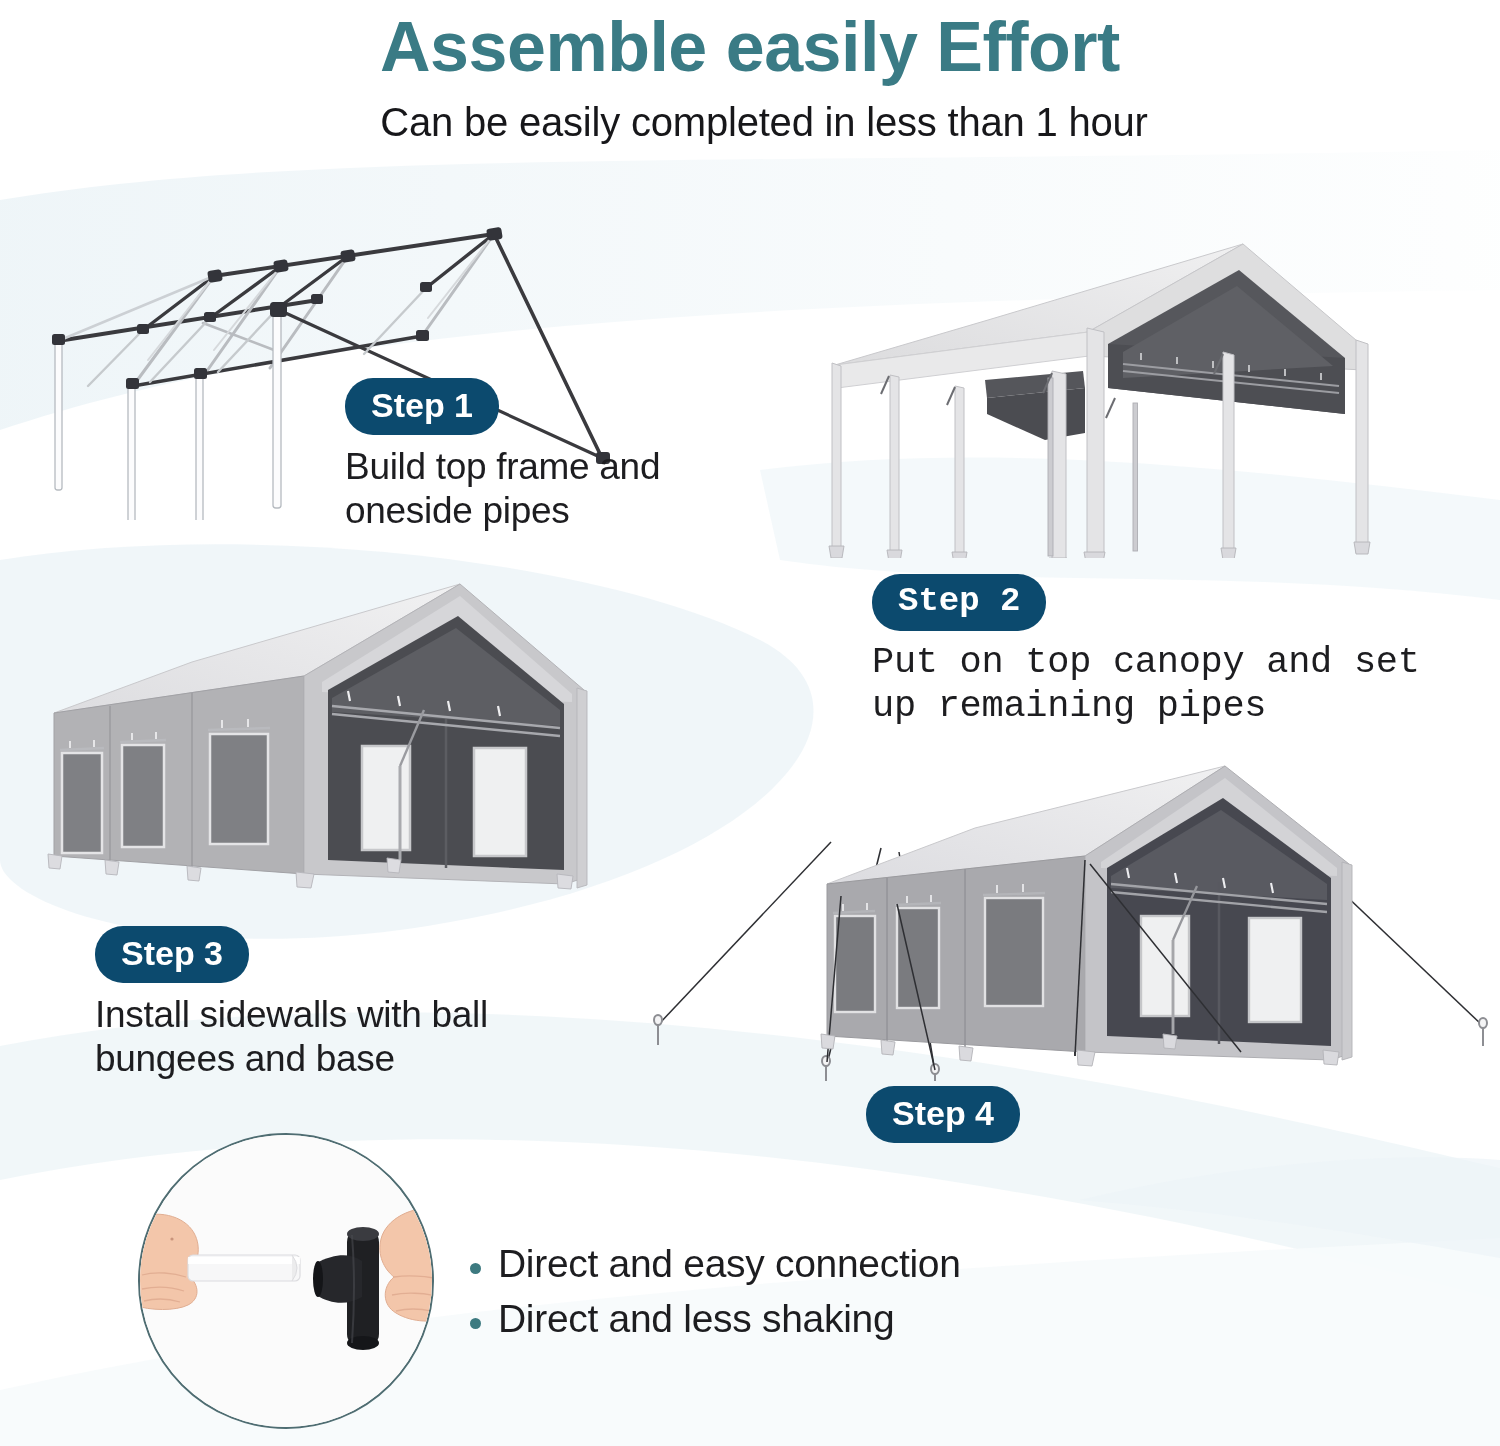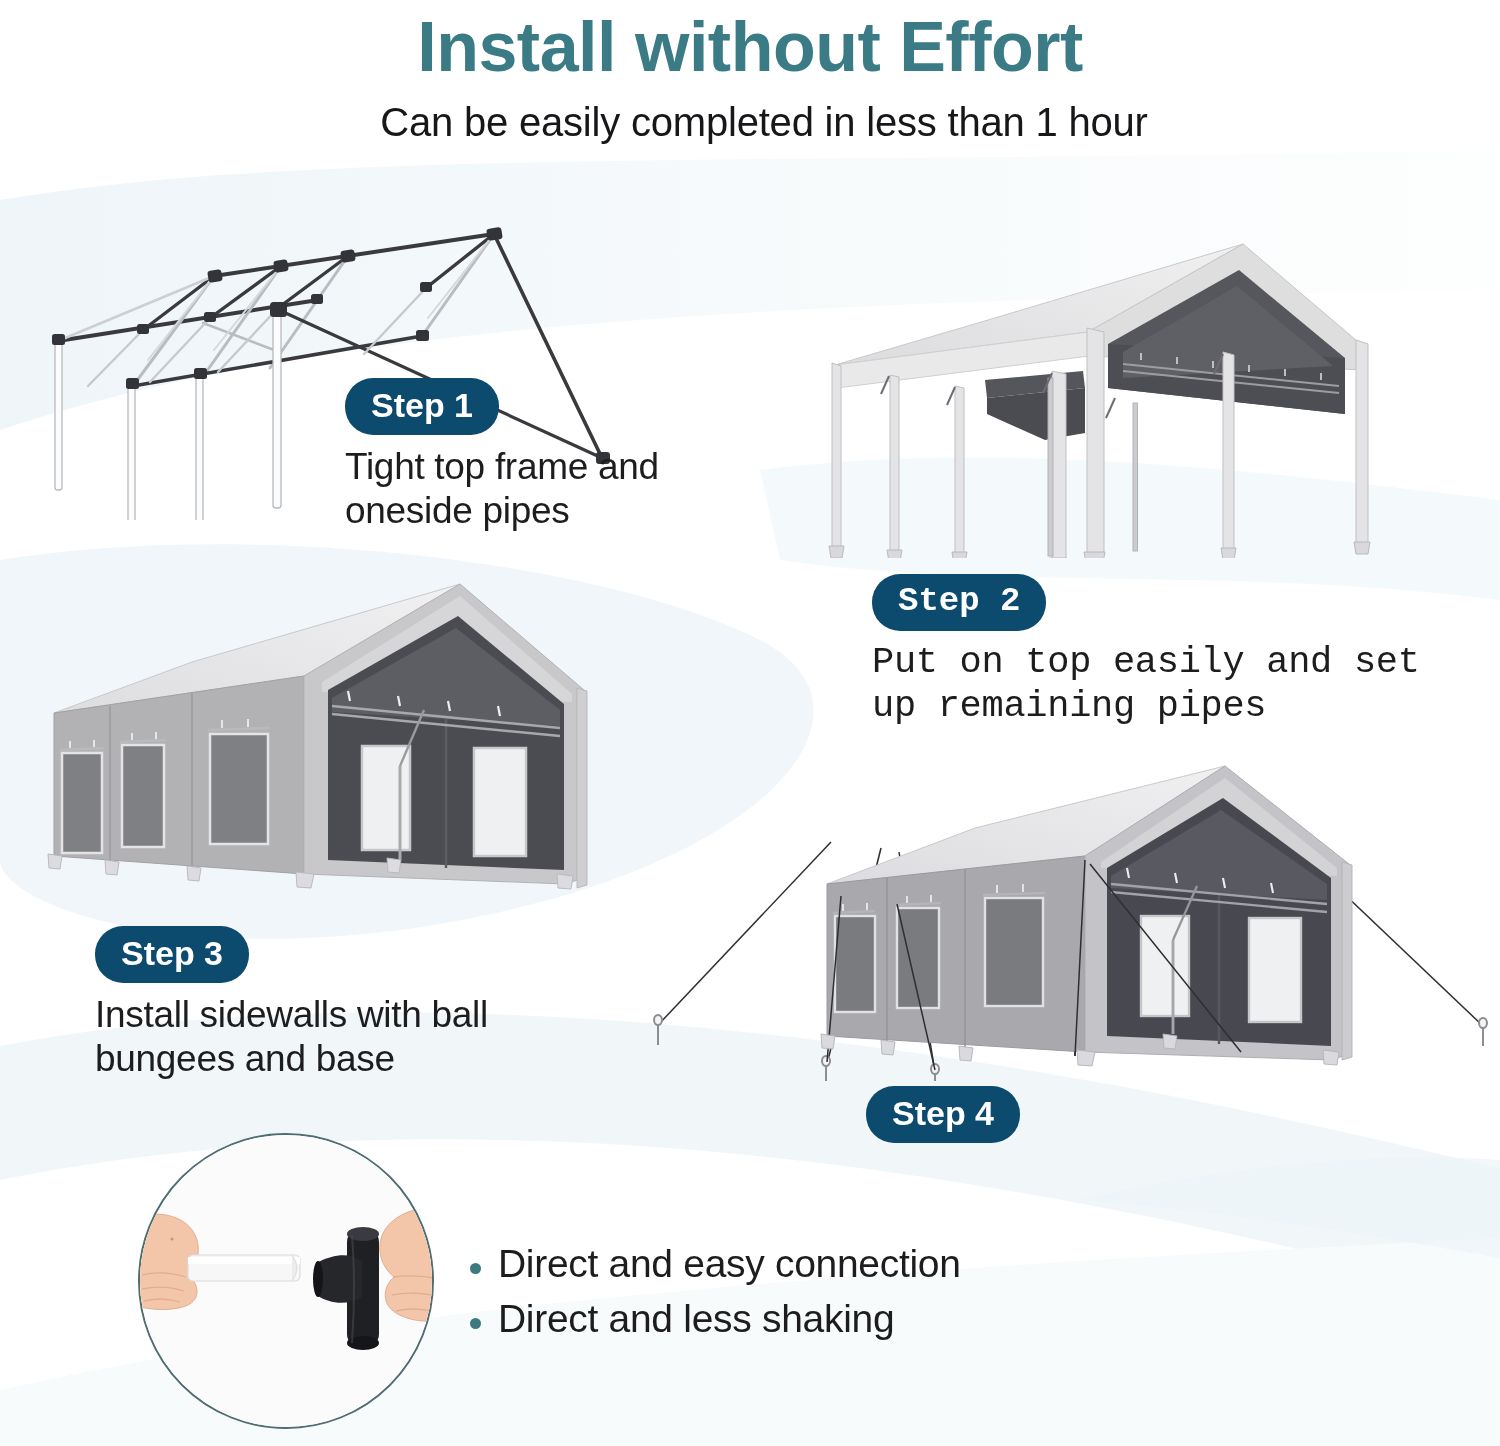--- a/index.html
+++ b/index.html
@@ -111,21 +111,21 @@
     <path d="M760 470 C 1000 440, 1250 470, 1500 500 L1500 600 C 1230 566, 980 590, 780 560 Z" fill="#f1f7fa" opacity="0.8"></path>
 
     <path d="M0 1046 C 340 980, 760 1020, 1130 1088 C 1300 1120, 1420 1150, 1500 1168 L1500 1300
              C 1380 1268, 1200 1222, 980 1186 C 640 1130, 300 1120, 0 1180 Z" fill="#eef5f8" opacity="0.8"></path>
 
     <path d="M0 1390 C 400 1300, 900 1268, 1500 1238 L1500 1446 L0 1446 Z" fill="#f7fbfc" opacity="0.9"></path>
     <path d="M1080 1200 C 1250 1214, 1400 1240, 1500 1258 L1500 1160 C 1380 1150, 1210 1168, 1080 1200 Z" fill="#edf4f8" opacity="0.7"></path>
   </svg>
 
   <div class="header">
-    <div class="title">Install without Effort</div>
+    <div class="title">Assemble easily Effort</div>
     <div class="subtitle">Can be easily completed in less than 1 hour</div>
   </div>
 
   <svg class="illus" style="left:28px; top:160px;" width="620" height="360" viewBox="0 0 620 360">
     <g fill="none" stroke="#2f3033" stroke-width="3.2" stroke-linecap="round">
 
       <path d="M186 116 L466 74" stroke="#3a3a3e" stroke-width="4"></path>
 
       <path d="M30 181 L290 140" stroke="#3a3a3e" stroke-width="4"></path>
 
@@ -178,21 +178,21 @@
       <rect x="244" y="142" width="12" height="10" rx="2.5"></rect>
       <rect x="392" y="122" width="12" height="10" rx="2.5"></rect>
       <rect x="388" y="170" width="13" height="11" rx="2.5"></rect>
       <rect x="568" y="292" width="14" height="12" rx="3"></rect>
       <rect x="283" y="134" width="12" height="10" rx="2.5"></rect>
     </g>
   </svg>
 
   <div class="step-block" style="left:345px; top:378px;">
     <span class="badge">Step 1</span>
-    <div class="step-desc">Tight top frame and
+    <div class="step-desc">Build top frame and
 oneside pipes</div>
   </div>
 
   <svg class="illus" style="left:805px; top:228px;" width="600" height="330" viewBox="0 0 600 330">
     <defs>
       <linearGradient id="roofL2" x1="0" y1="1" x2="1" y2="0">
         <stop offset="0%" stop-color="#dcdcde"></stop>
         <stop offset="100%" stop-color="#f0f0f1"></stop>
       </linearGradient>
       <linearGradient id="roofR2" x1="0" y1="0" x2="1" y2="1">
@@ -252,21 +252,21 @@
       <path d="M147 324 l15 0 l-2 12 l-11 0 Z"></path>
       <path d="M244 330 l18 0 l-2 13 l-14 0 Z"></path>
       <path d="M279 324 l21 0 l-3 16 l-15 0 Z"></path>
       <path d="M416 320 l15 0 l-2 12 l-11 0 Z"></path>
       <path d="M549 314 l16 0 l-2 12 l-12 0 Z"></path>
     </g>
   </svg>
 
   <div class="step-block" style="left:872px; top:574px;font-family:Liberation Mono, monospace;">
     <span class="badge">Step 2</span>
-    <div class="step-desc">Put on top easily and set
+    <div class="step-desc">Put on top canopy and set
 up remaining pipes</div>
   </div>
 
   <svg class="illus" style="left:32px; top:578px;" width="620" height="345" viewBox="0 0 620 345">
     <defs>
       <linearGradient id="roof3" x1="0" y1="1" x2="1" y2="0">
         <stop offset="0%" stop-color="#dddde0"></stop>
         <stop offset="100%" stop-color="#f1f1f2"></stop>
       </linearGradient>
     </defs>

